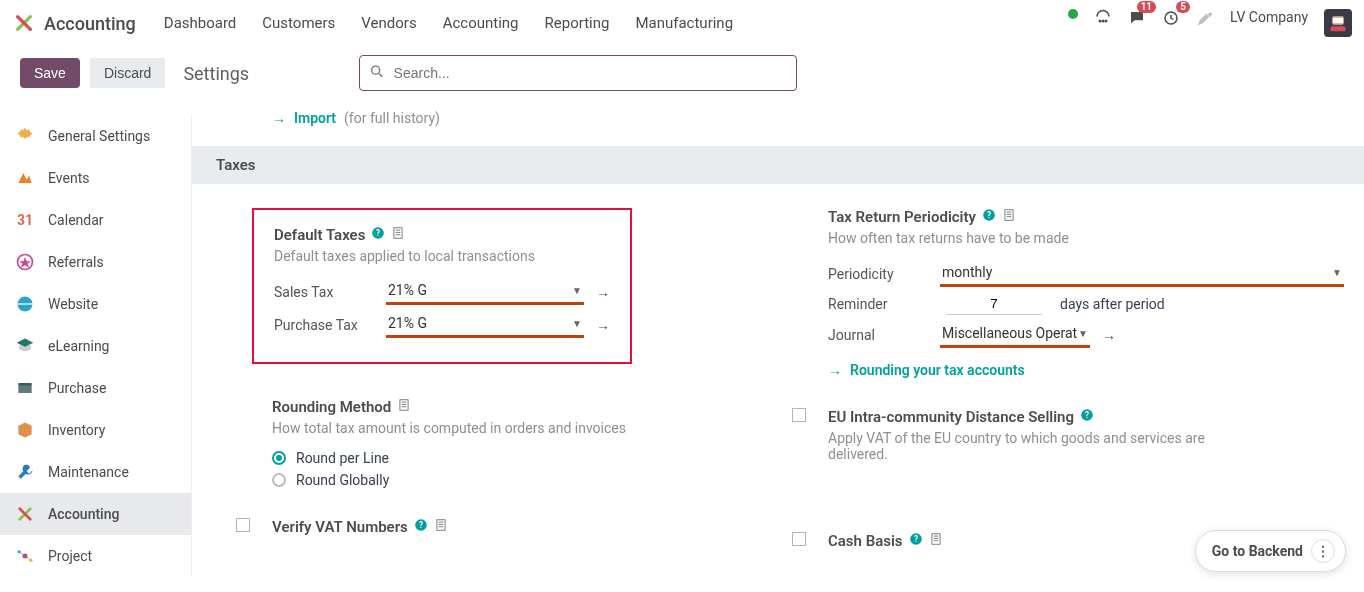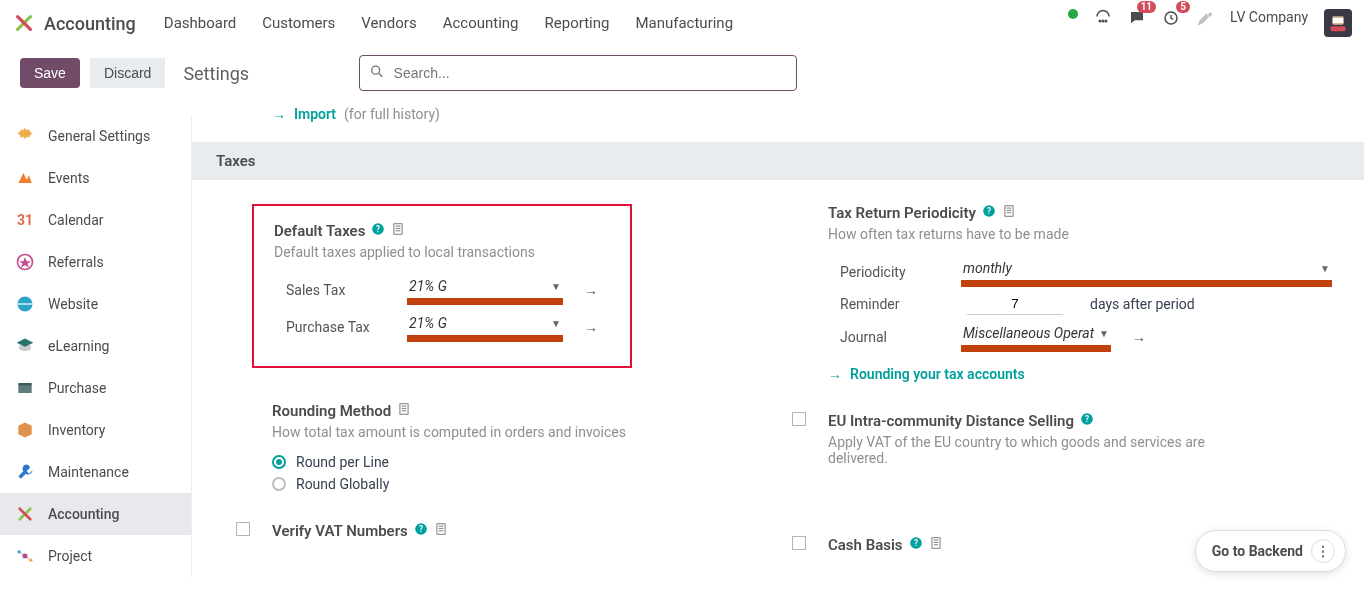--- a/index.html
+++ b/index.html
@@ -103,26 +103,26 @@
   }
 
   .two-col { display:flex; gap:40px; margin-top:24px; }
   .col { flex:1; min-width:0; }
 
   .card-title { color:var(--heading); font-weight:600; font-size:15px; display:flex; align-items:center; gap:6px; }
   .subtle { color:var(--muted); margin-top:4px; margin-bottom:14px; }
 
   .redbox { border:2px solid #e20f3a; padding:16px 20px 18px 20px; margin-left:-20px; width: 380px;}
 
-  .form-row { display:flex; align-items:center; gap:21px; margin:6px 12px; }
+  .form-row { display:flex; align-items:center; gap:12px; margin:6px 0; }
   .form-label { width:100px; color:#555; }
   .select-ish {
-    flex:1; border:none; border-bottom:7px solid #c2410c;
+    flex:1; border:none; border-bottom:3px solid #c2410c;
     display:flex; align-items:center; justify-content:space-between;
-    padding:4px 2px; color:#333;font-style:italic;
+    padding:4px 2px; color:#333;
   }
   .select-ish .caret { color:#666; font-size:10px; }
   .ext-link { color:#4c4c4c; cursor:pointer; }
 
   .radio-row { display:flex; align-items:center; gap:10px; margin:6px 0; }
   .radio { width:14px; height:14px; border:2px solid var(--teal); border-radius:50%; display:inline-block; position:relative; }
   .radio.checked::after { content:""; position:absolute; inset:2px; background:var(--teal); border-radius:50%; }
   .radio.off { border-color:#bdbdbd; }
   .chk { width:14px; height:14px; border:1px solid #adb5bd; background:#fff; display:inline-block; margin-right: 22px; }
 

